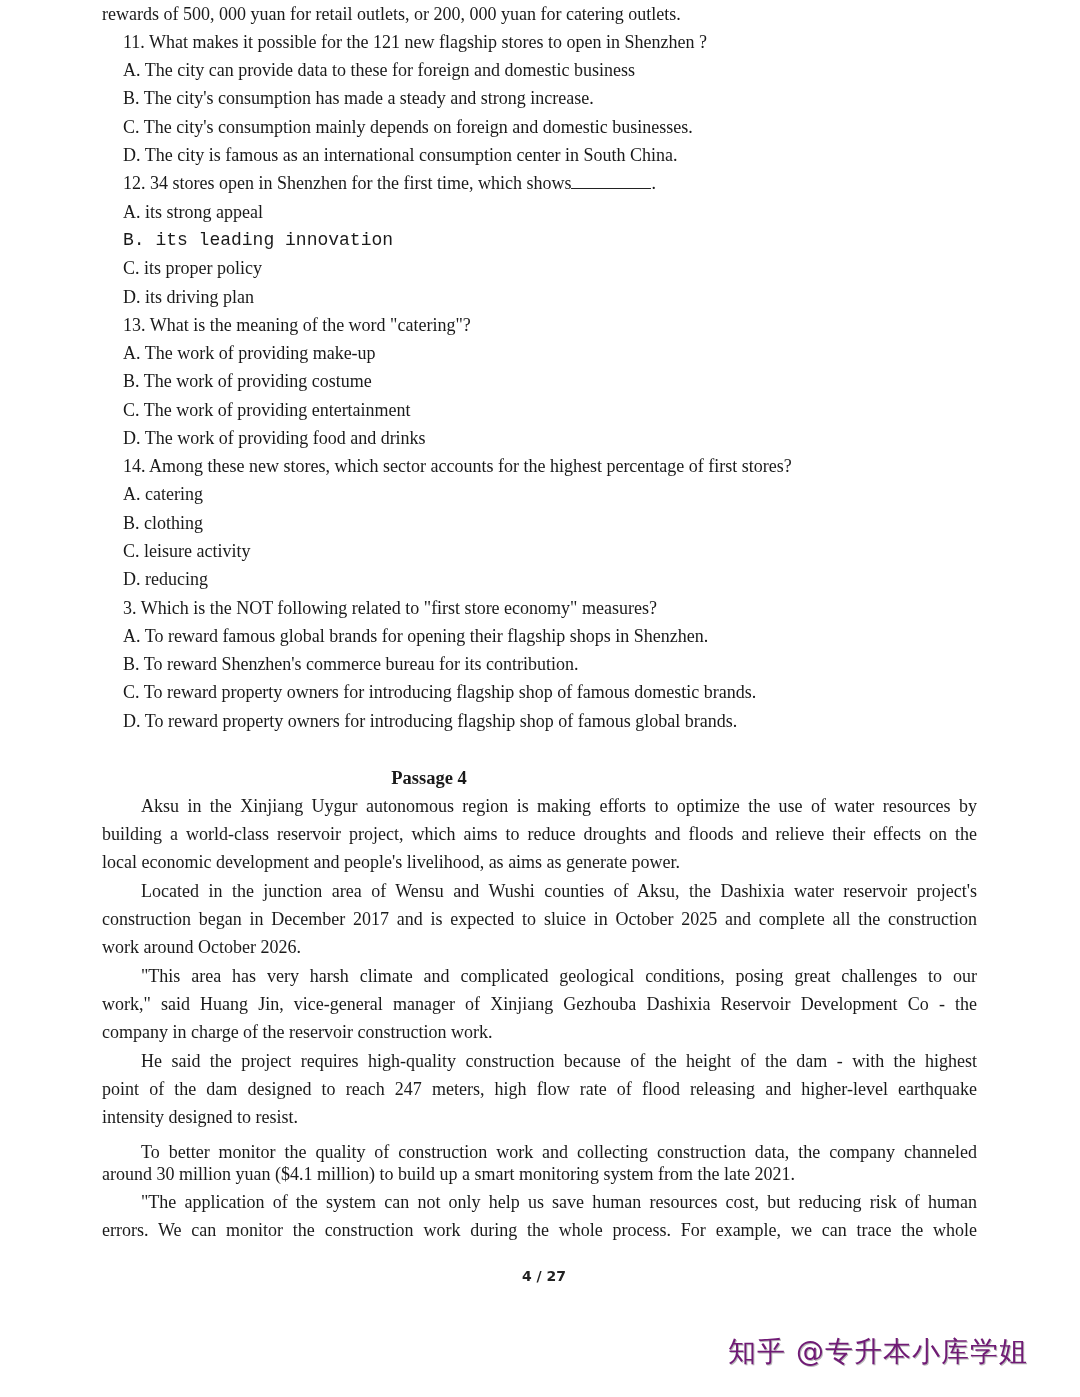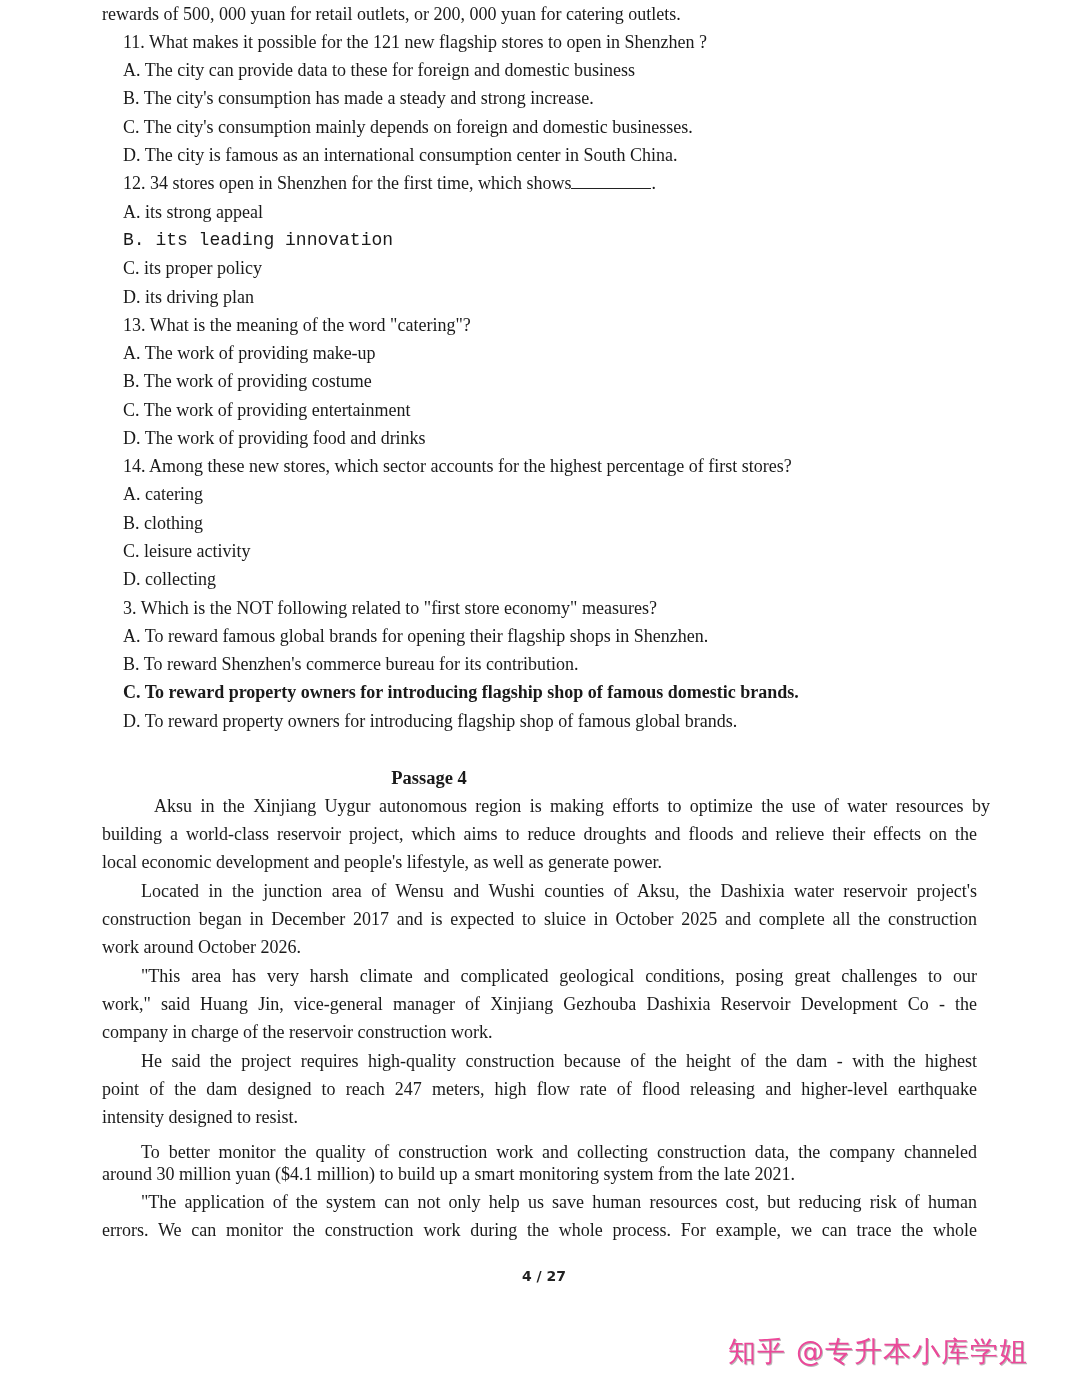--- a/index.html
+++ b/index.html
@@ -25,21 +25,21 @@
       font-weight: bold; font-size: 18.5px; line-height: 22px;
     }
     .page-number {
       position: absolute; left: 0; width: 1088px; top: 1268px; text-align: center;
       font-family: "DejaVu Sans", "Liberation Sans", sans-serif; font-weight: bold;
       font-size: 14px; color: #222;
     }
     .watermark {
       position: absolute; left: 728px; top: 1333px;
       font-family: "DejaVu Sans", "Liberation Sans", sans-serif;
-      font-size: 28px; color: #ec4899; letter-spacing: 1px;
+      font-size: 28px; color: #701a75; letter-spacing: 1px;
       text-shadow: 1px 1px 0 #b9b9b9, -1px -1px 0 #ffffff;
     }
     .blank { display: inline-block; width: 80px; border-bottom: 1px solid #222; height: 14px; vertical-align: baseline; }
   </style>
 </head>
 <body>
 
 <div>
 
   <div class="line first-line" style="top:3px;">rewards of 500, 000 yuan for retail outlets, or 200, 000 yuan for catering outlets.</div>
@@ -66,37 +66,37 @@
     <div class="line q-line" style="top:370px;">B. The work of providing costume</div>
     <div class="line q-line" style="top:399px;">C. The work of providing entertainment</div>
     <div class="line q-line" style="top:427px;">D. The work of providing food and drinks</div>
   </div>
 
   <div>
     <div class="line q-line" style="top:455px;">14. Among these new stores, which sector accounts for the highest percentage of first stores?</div>
     <div class="line q-line" style="top:483px;">A. catering</div>
     <div class="line q-line" style="top:512px;">B. clothing</div>
     <div class="line q-line" style="top:540px;">C. leisure activity</div>
-    <div class="line q-line" style="top:568px;">D. collecting</div>
+    <div class="line q-line" style="top:568px;">D. reducing</div>
   </div>
 
   <div>
     <div class="line q-line" style="top:597px;">3. Which is the NOT following related to "first store economy" measures?</div>
     <div class="line q-line" style="top:625px;">A. To reward famous global brands for opening their flagship shops in Shenzhen.</div>
     <div class="line q-line" style="top:653px;">B. To reward Shenzhen's commerce bureau for its contribution.</div>
-    <div class="line q-line" style="top:681px;font-weight:bold;">C. To reward property owners for introducing flagship shop of famous domestic brands.</div>
+    <div class="line q-line" style="top:681px;">C. To reward property owners for introducing flagship shop of famous domestic brands.</div>
     <div class="line q-line" style="top:710px;">D. To reward property owners for introducing flagship shop of famous global brands.</div>
   </div>
 
   <div class="passage-title">Passage 4</div>
 
   <div>
-    <div class="line para-line indent" style="top:795px;margin-left:13px;">Aksu in the Xinjiang Uygur autonomous region is making efforts to optimize the use of water resources by</div>
+    <div class="line para-line indent" style="top:795px;">Aksu in the Xinjiang Uygur autonomous region is making efforts to optimize the use of water resources by</div>
     <div class="line para-line" style="top:823px;">building a world-class reservoir project, which aims to reduce droughts and floods and relieve their effects on the</div>
-    <div class="line para-line last" style="top:851px;">local economic development and people's lifestyle, as well as generate power.</div>
+    <div class="line para-line last" style="top:851px;">local economic development and people's livelihood, as aims as generate power.</div>
 
     <div class="line para-line indent" style="top:880px;">Located in the junction area of Wensu and Wushi counties of Aksu, the Dashixia water reservoir project's</div>
     <div class="line para-line" style="top:908px;">construction began in December 2017 and is expected to sluice in October 2025 and complete all the construction</div>
     <div class="line para-line last" style="top:936px;">work around October 2026.</div>
 
     <div class="line para-line indent" style="top:965px;">"This area has very harsh climate and complicated geological conditions, posing great challenges to our</div>
     <div class="line para-line" style="top:993px;">work," said Huang Jin, vice-general manager of Xinjiang Gezhouba Dashixia Reservoir Development Co - the</div>
     <div class="line para-line last" style="top:1021px;">company in charge of the reservoir construction work.</div>
 
     <div class="line para-line indent" style="top:1050px;">He said the project requires high-quality construction because of the height of the dam - with the highest</div>

